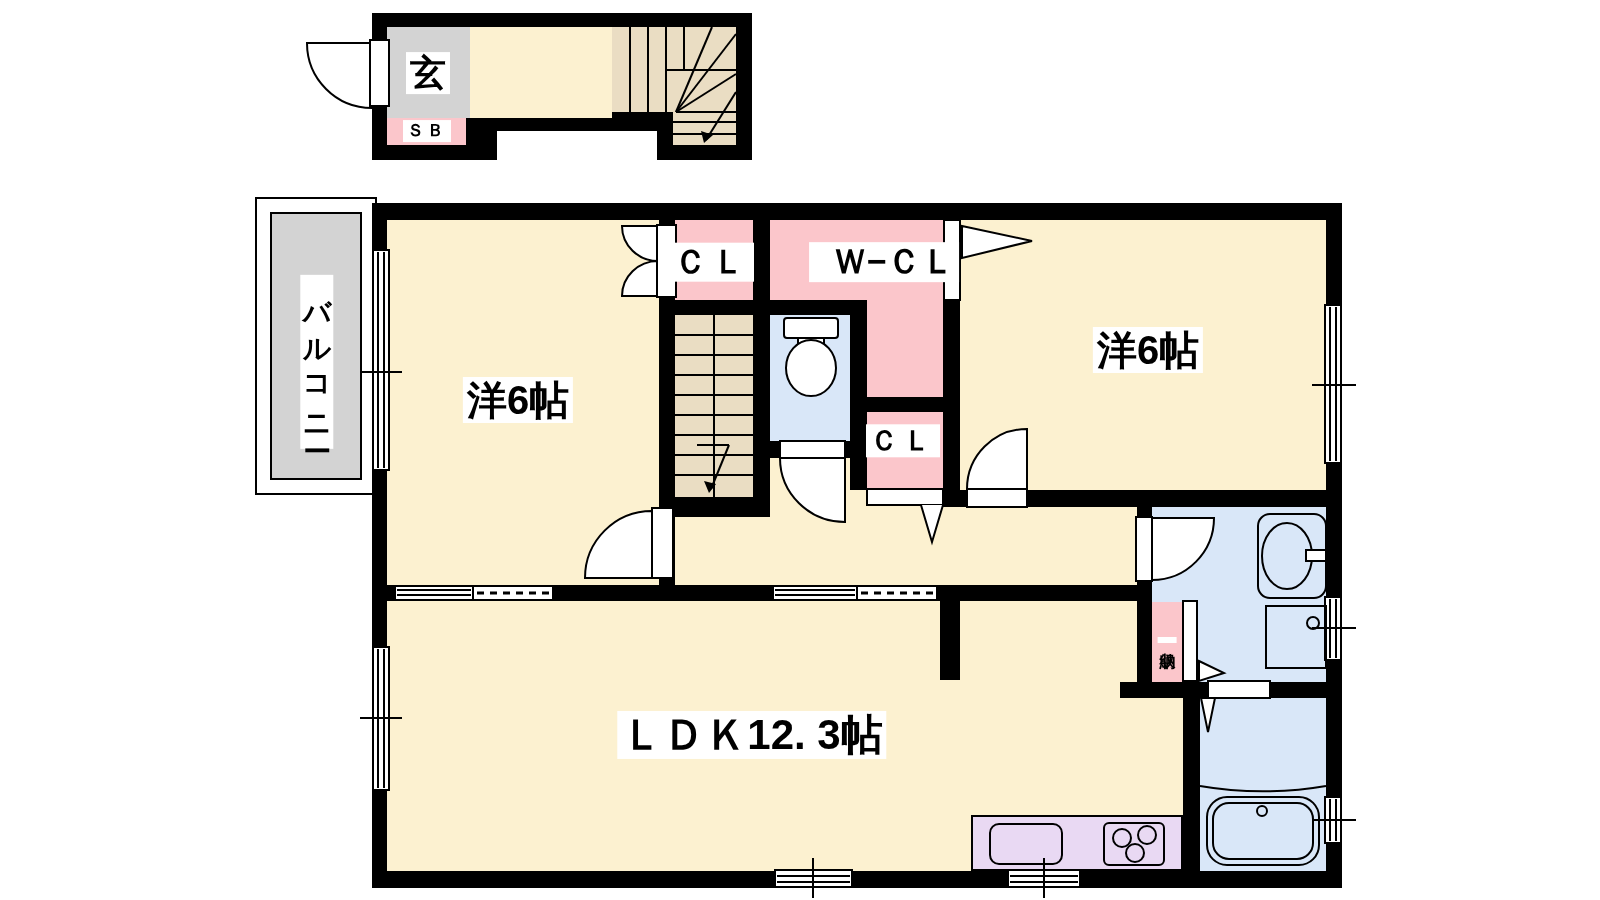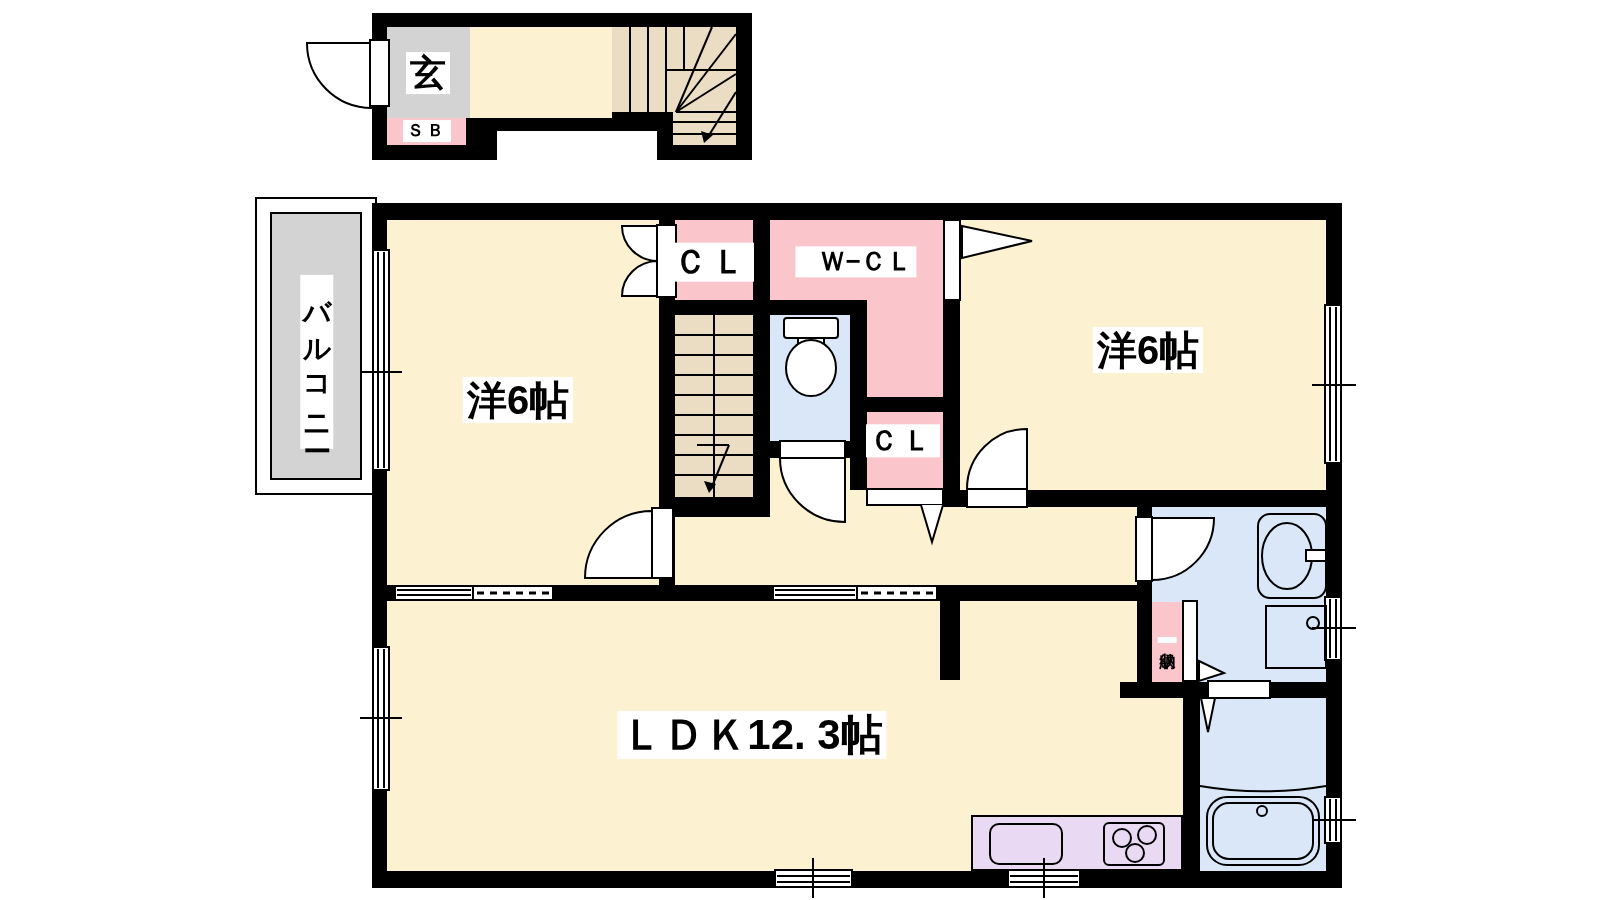--- a/index.html
+++ b/index.html
@@ -245,18 +245,18 @@
       <circle class="fix" cx="1135" cy="853" r="9"></circle>
     </g>
   </svg>
 
   <div class="lbl" style="left:428px;top:73px;font-size:36px;">玄</div>
   <div class="lbl" style="left:427px;top:131px;font-size:17px;letter-spacing:3px;">ＳＢ</div>
   <div class="lbl vert" style="left:317px;top:362px;font-size:28px;letter-spacing:7px;padding:6px 2px;">バルコニー</div>
   <div class="lbl" style="left:518px;top:400px;font-size:40px;">洋6帖</div>
   <div class="lbl" style="left:1148px;top:350px;font-size:40px;">洋6帖</div>
   <div class="lbl" style="left:712px;top:262px;font-size:33px;letter-spacing:5px;">ＣＬ</div>
-  <div class="lbl" style="left:856px;top:262px;font-size:26px;padding-left:24px;">Ｗ−ＣＬ</div>
+  <div class="lbl" style="left:884px;top:262px;font-size:34px;padding-left:24px;">Ｗ−ＣＬ</div>
   <div class="lbl" style="left:903px;top:441px;font-size:28px;letter-spacing:5px;">ＣＬ</div>
   <div class="lbl vert" style="left:1167px;top:640px;font-size:16px;padding:3px 1px;">収納</div>
   <div class="lbl" style="left:738px;top:735px;font-size:42px;margin-left:14px;">ＬＤＫ12. 3帖</div>
 
 </div>
 
 </body></html>

